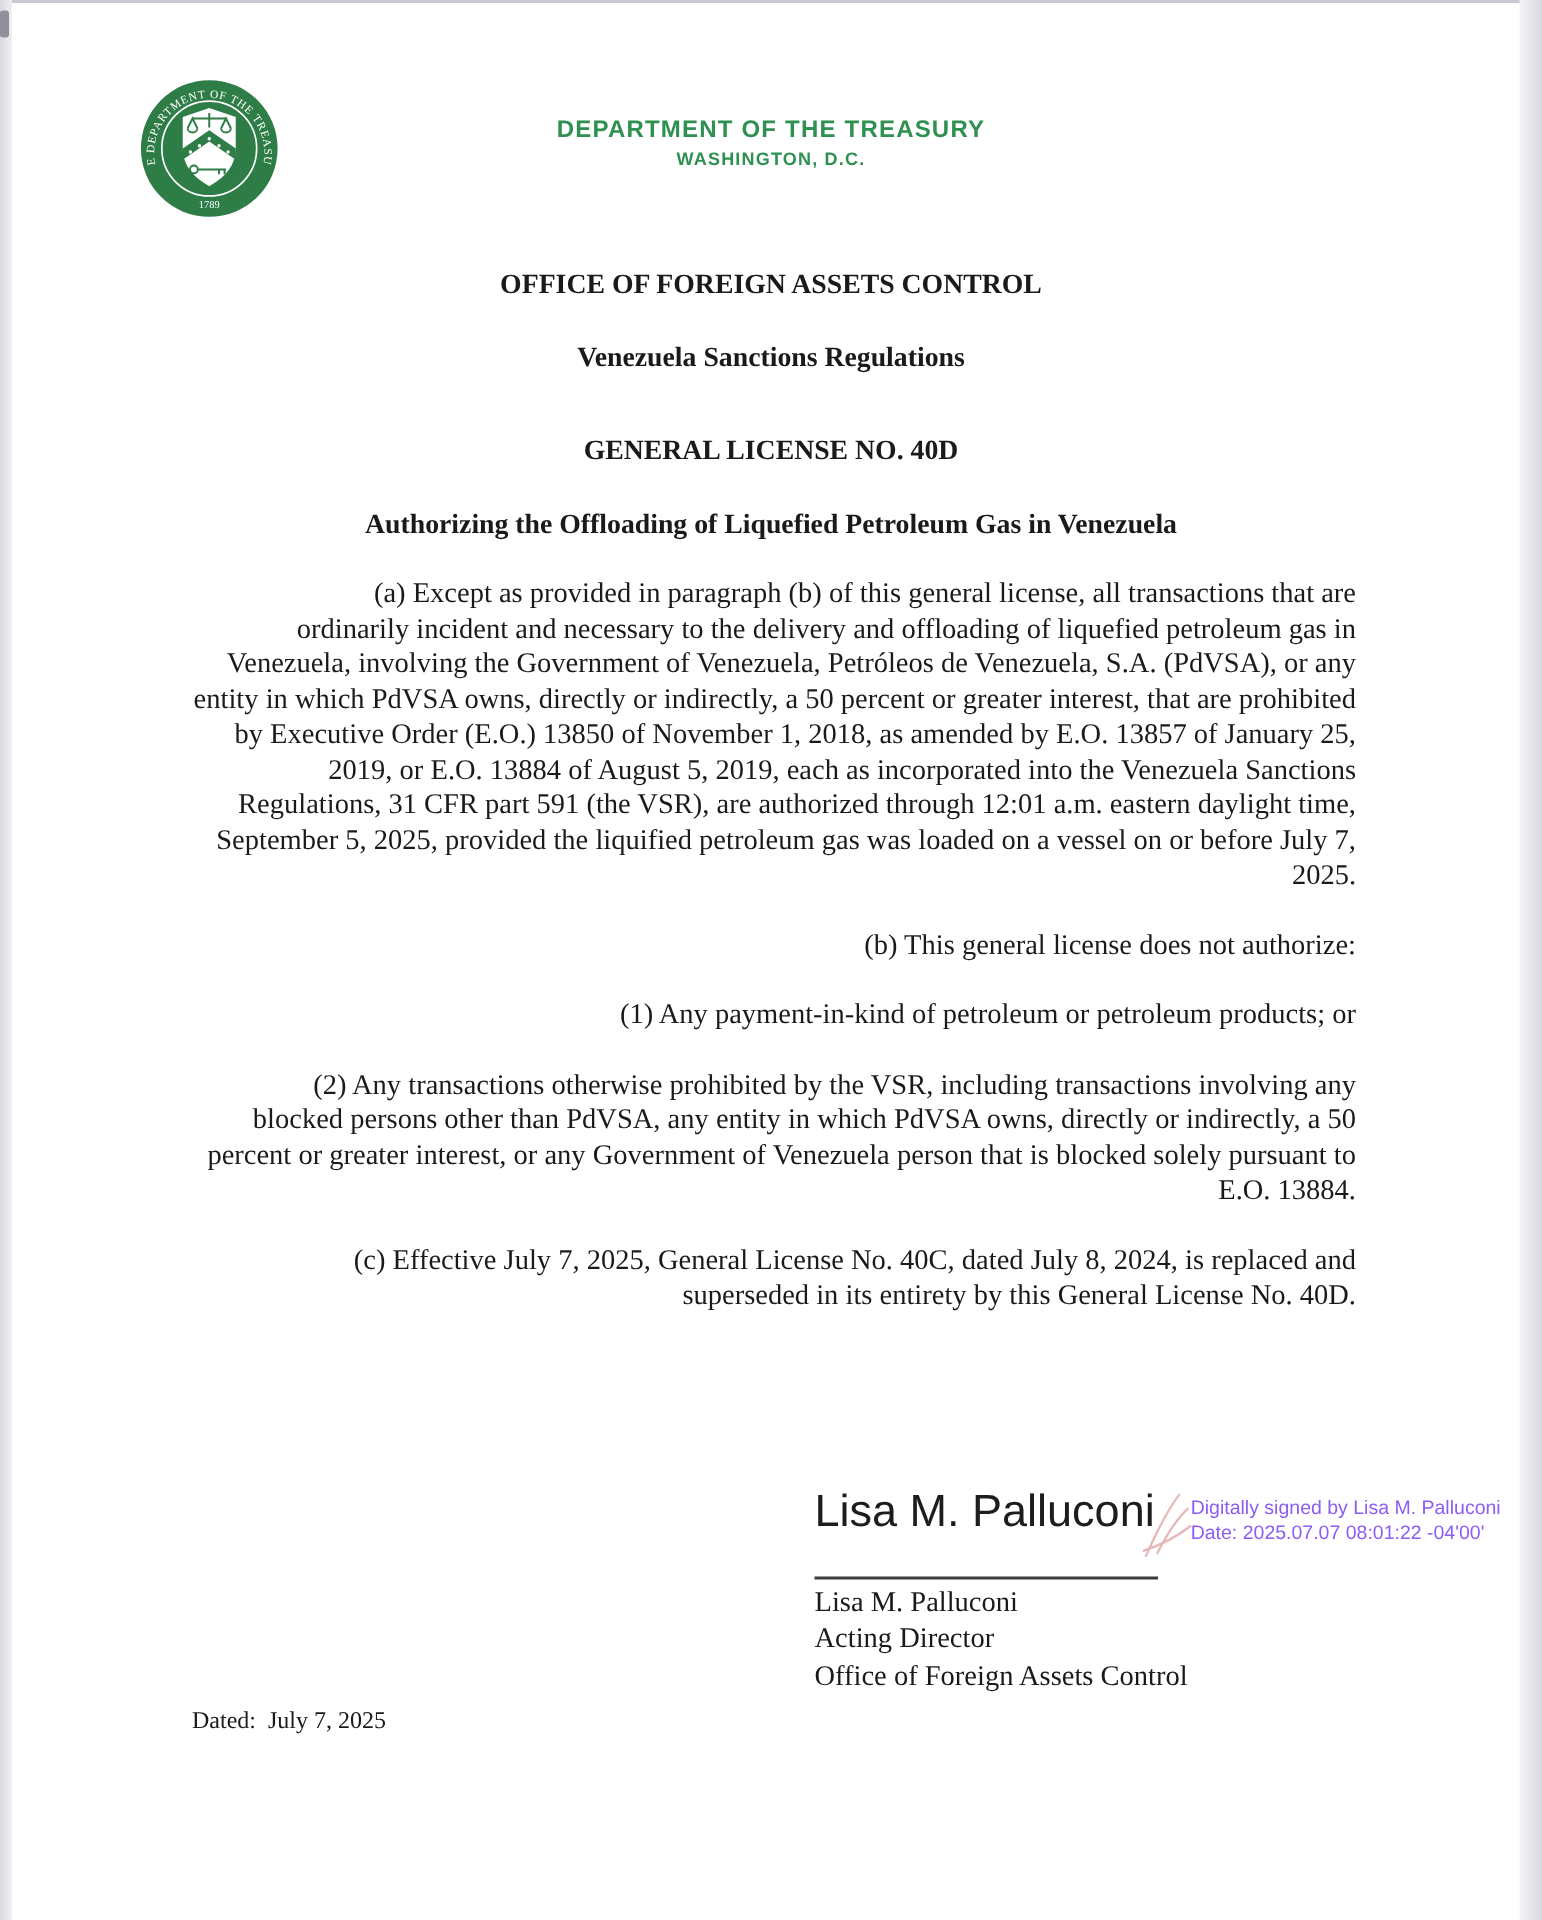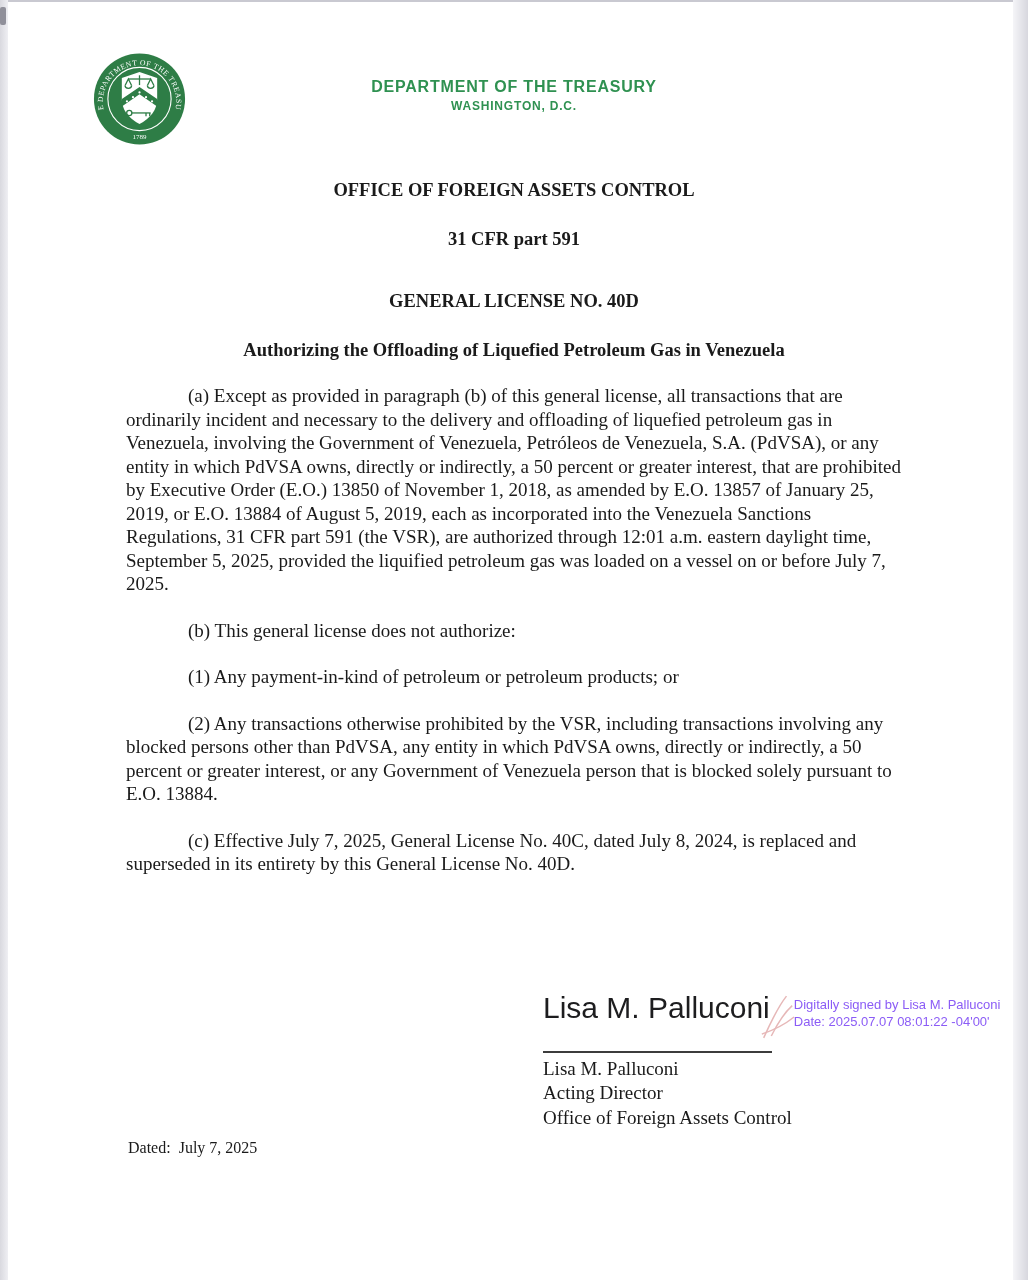--- a/index.html
+++ b/index.html
@@ -28,21 +28,21 @@
   .h { position:absolute; left:0; width:100%; text-align:center;
        font-weight:bold; font-size:18.5px; }
   .h-office  { top:180px; }
   .h-regs    { top:226px; line-height:27px; }
   .h-license { top:291px; }
   .h-title   { top:340px; }
 
   
   .body { position:absolute; top:384px; left:126px; width:778px;
           font-size:19px; line-height:23.5px; text-align:left; }
-  .body p { margin:0; text-indent:62px; }
+  .body p { margin:0; text-indent:62px;text-align:right; }
   .body p + p { margin-top:23px; }
 
   
   .sig { position:absolute; left:543px; top:991px; }
   .sig-digital { display:flex; align-items:flex-start; }
   .sig-name-big { font-family:"Liberation Sans", sans-serif; font-size:30px;
                   line-height:34px; color:#1d1d1f; white-space:nowrap; }
   .flourish { margin:0 -2px 0 -12px; flex:0 0 auto; }
   .sig-info { font-family:"Liberation Sans", sans-serif; font-size:13px;
               line-height:17px; color:#8b5cf6; padding-top:5px; white-space:nowrap; }
@@ -98,21 +98,21 @@
     </svg>
   </div>
 
   <div class="dept">
     <div class="dept1">DEPARTMENT OF THE TREASURY</div>
     <div class="dept2">WASHINGTON, D.C.</div>
   </div>
 
   <div class="h h-office">OFFICE OF FOREIGN ASSETS CONTROL</div>
   <div class="h h-regs">
-    <div>31 CFR part 591</div>
+    <div>Venezuela Sanctions Regulations</div>
   </div>
   <div class="h h-license">GENERAL LICENSE NO. 40D</div>
   <div class="h h-title">Authorizing the Offloading of Liquefied Petroleum Gas in Venezuela</div>
 
   <div class="body">
     <p>(a) Except as provided in paragraph (b) of this general license, all transactions that are ordinarily incident and necessary to the delivery and offloading of liquefied petroleum gas in Venezuela, involving the Government of Venezuela, Petróleos de Venezuela, S.A. (PdVSA), or any entity in which PdVSA owns, directly or indirectly, a 50 percent or greater interest, that are prohibited by Executive Order (E.O.) 13850 of November 1, 2018, as amended by E.O. 13857 of January 25, 2019, or E.O. 13884 of August 5, 2019, each as incorporated into the Venezuela Sanctions Regulations, 31 CFR part 591 (the VSR), are authorized through 12:01 a.m. eastern daylight time, September 5, 2025, provided the liquified petroleum gas was loaded on a vessel on or before July 7, 2025.</p>
     <p>(b) This general license does not authorize:</p>
     <p>(1) Any payment-in-kind of petroleum or petroleum products; or</p>
     <p>(2) Any transactions otherwise prohibited by the VSR, including transactions involving any blocked persons other than PdVSA, any entity in which PdVSA owns, directly or indirectly, a 50 percent or greater interest, or any Government of Venezuela person that is blocked solely pursuant to E.O. 13884.</p>
     <p>(c) Effective July 7, 2025, General License No. 40C, dated July 8, 2024, is replaced and superseded in its entirety by this General License No. 40D.</p>

